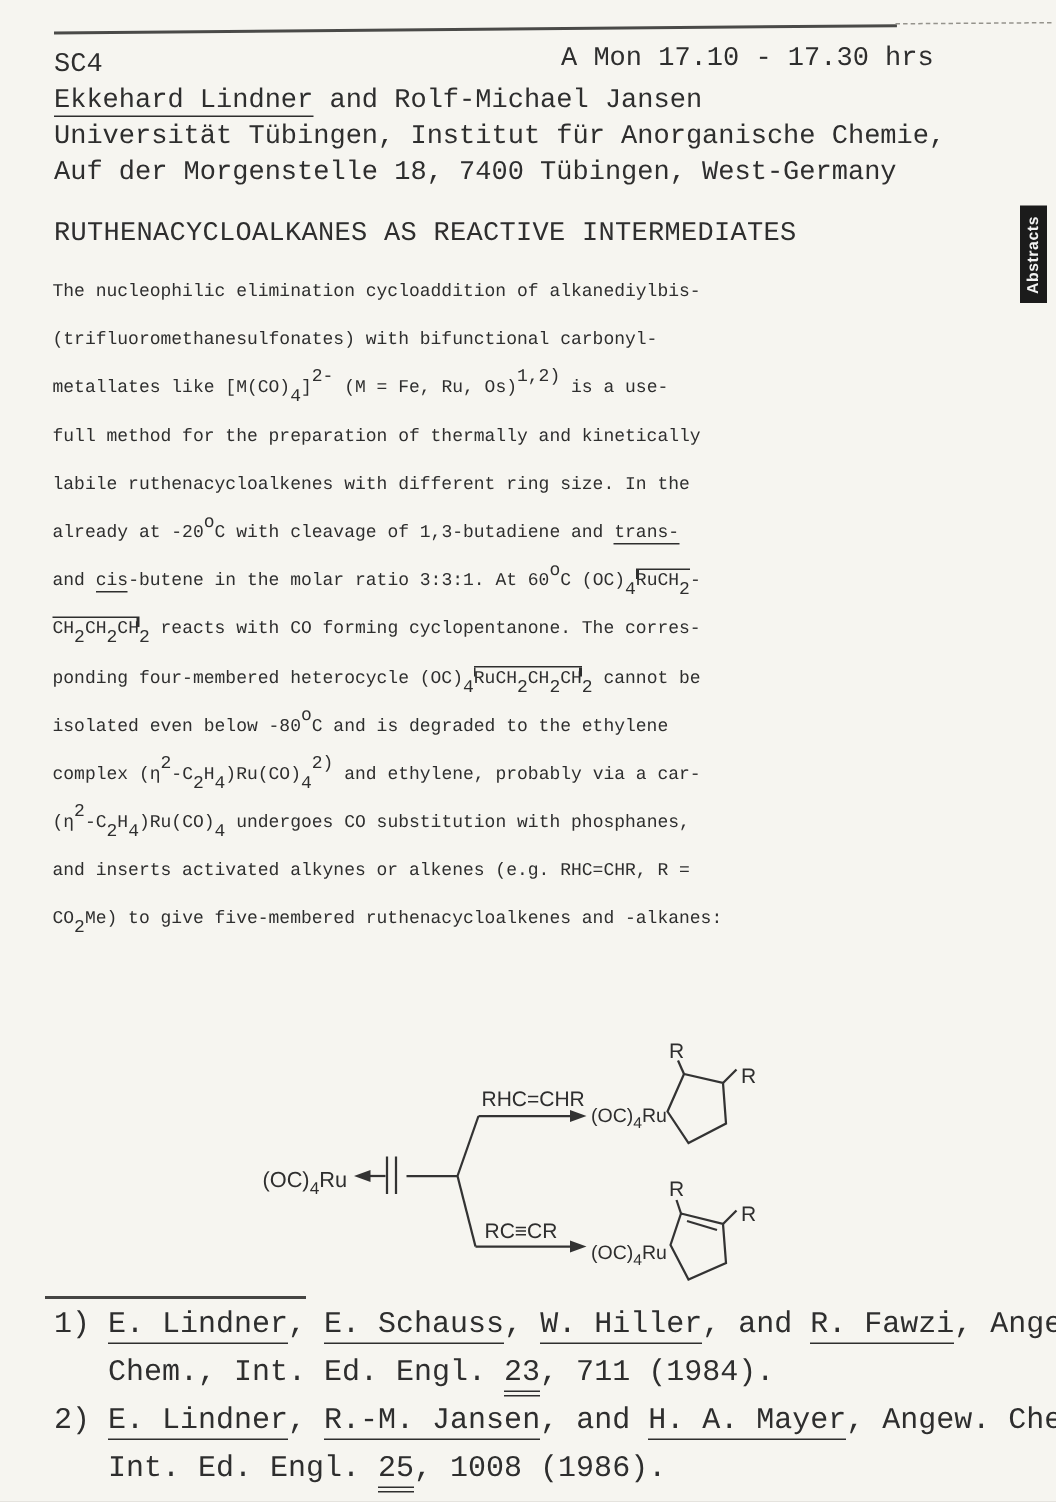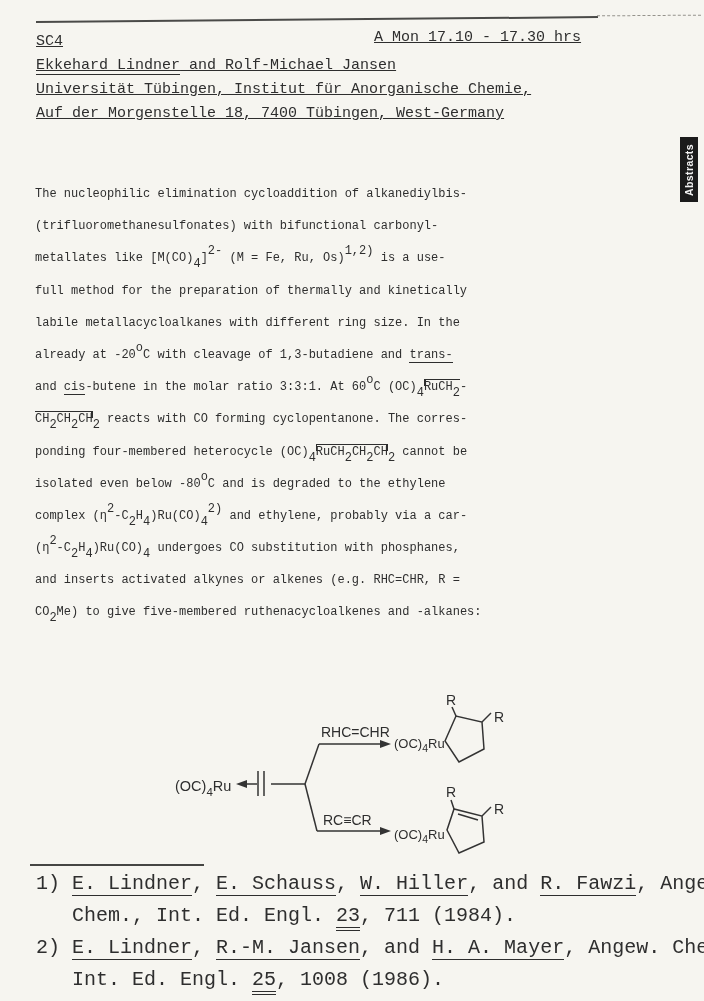--- a/index.html
+++ b/index.html
@@ -3,21 +3,21 @@
 <meta charset="utf-8">
 <style>
   html,body{margin:0;padding:0;background:#d8d6d1;}
   .page{
     position:relative;width:704px;height:1001px;margin:0 auto;
     background:#f6f5f0;overflow:hidden;
     font-family:"Liberation Mono","DejaVu Sans Mono",monospace;
     color:#2e2e2e;
   }
   .abs{position:absolute;}
-  .mono{font-size:15px;white-space:pre;text-decoration:underline;}
+  .mono{font-size:18px;white-space:pre;}
   
   .rule1{left:36px;top:21px;width:562px;height:2px;background:#4a4a48;transform:rotate(-0.5deg);transform-origin:left center;}
   .rule2{left:597px;top:15px;width:104px;height:0;border-top:1.6px dashed #95938c;transform:rotate(-0.4deg);}
   
   .code{left:36px;top:33px;}
   .time{left:374px;top:29px;}
   .authors{left:36px;top:57px;}
   .aff1{left:36px;top:81px;text-align:right;}
   .aff2{left:36px;top:105px;}
   .title{left:36px;top:146px;letter-spacing:0.2px;}
@@ -61,27 +61,28 @@
   <div class="abs mono code">SC4</div>
   <div class="abs mono time">A Mon 17.10 - 17.30 hrs</div>
   <div class="abs mono authors"><span class="u">Ekkehard Lindner</span><span> and Rolf-Michael Jansen</span></div>
   <div class="abs mono aff1">Universität Tübingen, Institut für Anorganische Chemie,</div>
   <div class="abs mono aff2">Auf der Morgenstelle 18, 7400 Tübingen, West-Germany</div>
 
   <div class="abs tab">
     <span>Abstracts</span>
   </div>
 
+  <div class="abs mono title">RUTHENACYCLOALKANES AS REACTIVE INTERMEDIATES</div>
 
   <div class="abs body">
       <div class="bodyline"><span>The nucleophilic elimination cycloaddition of alkanediylbis-</span></div>
       <div class="bodyline"><span>(trifluoromethanesulfonates) with bifunctional carbonyl-</span></div>
       <div class="bodyline"><span>metallates like [M(CO)</span><span class="sub">4</span><span>]</span><span class="sup">2-</span><span> (M = Fe, Ru, Os)</span><span class="sup">1,2)</span><span> is a use-</span></div>
       <div class="bodyline"><span>full method for the preparation of thermally and kinetically</span></div>
-      <div class="bodyline"><span>labile metallacycloalkanes with different ring size. In the</span></div>
+      <div class="bodyline"><span>labile ruthenacycloalkenes with different ring size. In the</span></div>
       <div class="bodyline"><span>already at -20</span><span class="sup">o</span><span>C with cleavage of 1,3-butadiene and </span><span class="u">trans-</span></div>
       <div class="bodyline"><span>and </span><span class="u">cis</span><span>-butene in the molar ratio 3:3:1. At 60</span><span class="sup">o</span><span>C (OC)</span><span class="sub">4</span><span class="ol tl"><span>RuCH</span><span class="sub">2</span></span><span>-</span></div>
       <div class="bodyline"><span class="ol tr"><span>CH</span><span class="sub">2</span><span>CH</span><span class="sub">2</span><span>CH</span></span><span class="sub">2</span><span> reacts with CO forming cyclopentanone. The corres-</span></div>
       <div class="bodyline"><span>ponding four-membered heterocycle (OC)</span><span class="sub">4</span><span class="ol tl tr"><span>RuCH</span><span class="sub">2</span><span>CH</span><span class="sub">2</span><span>CH</span></span><span class="sub">2</span><span> cannot be</span></div>
       <div class="bodyline"><span>isolated even below -80</span><span class="sup">o</span><span>C and is degraded to the ethylene</span></div>
       <div class="bodyline"><span>complex (η</span><span class="sup">2</span><span>-C</span><span class="sub">2</span><span>H</span><span class="sub">4</span><span>)Ru(CO)</span><span class="sub">4</span><span class="sup">2)</span><span> and ethylene, probably via a car-</span></div>
       <div class="bodyline"><span>(η</span><span class="sup">2</span><span>-C</span><span class="sub">2</span><span>H</span><span class="sub">4</span><span>)Ru(CO)</span><span class="sub">4</span><span> undergoes CO substitution with phosphanes,</span></div>
       <div class="bodyline"><span>and inserts activated alkynes or alkenes (e.g. RHC=CHR, R =</span></div>
       <div class="bodyline"><span>CO</span><span class="sub">2</span><span>Me) to give five-membered ruthenacycloalkenes and -alkanes:</span></div>
     </div>

